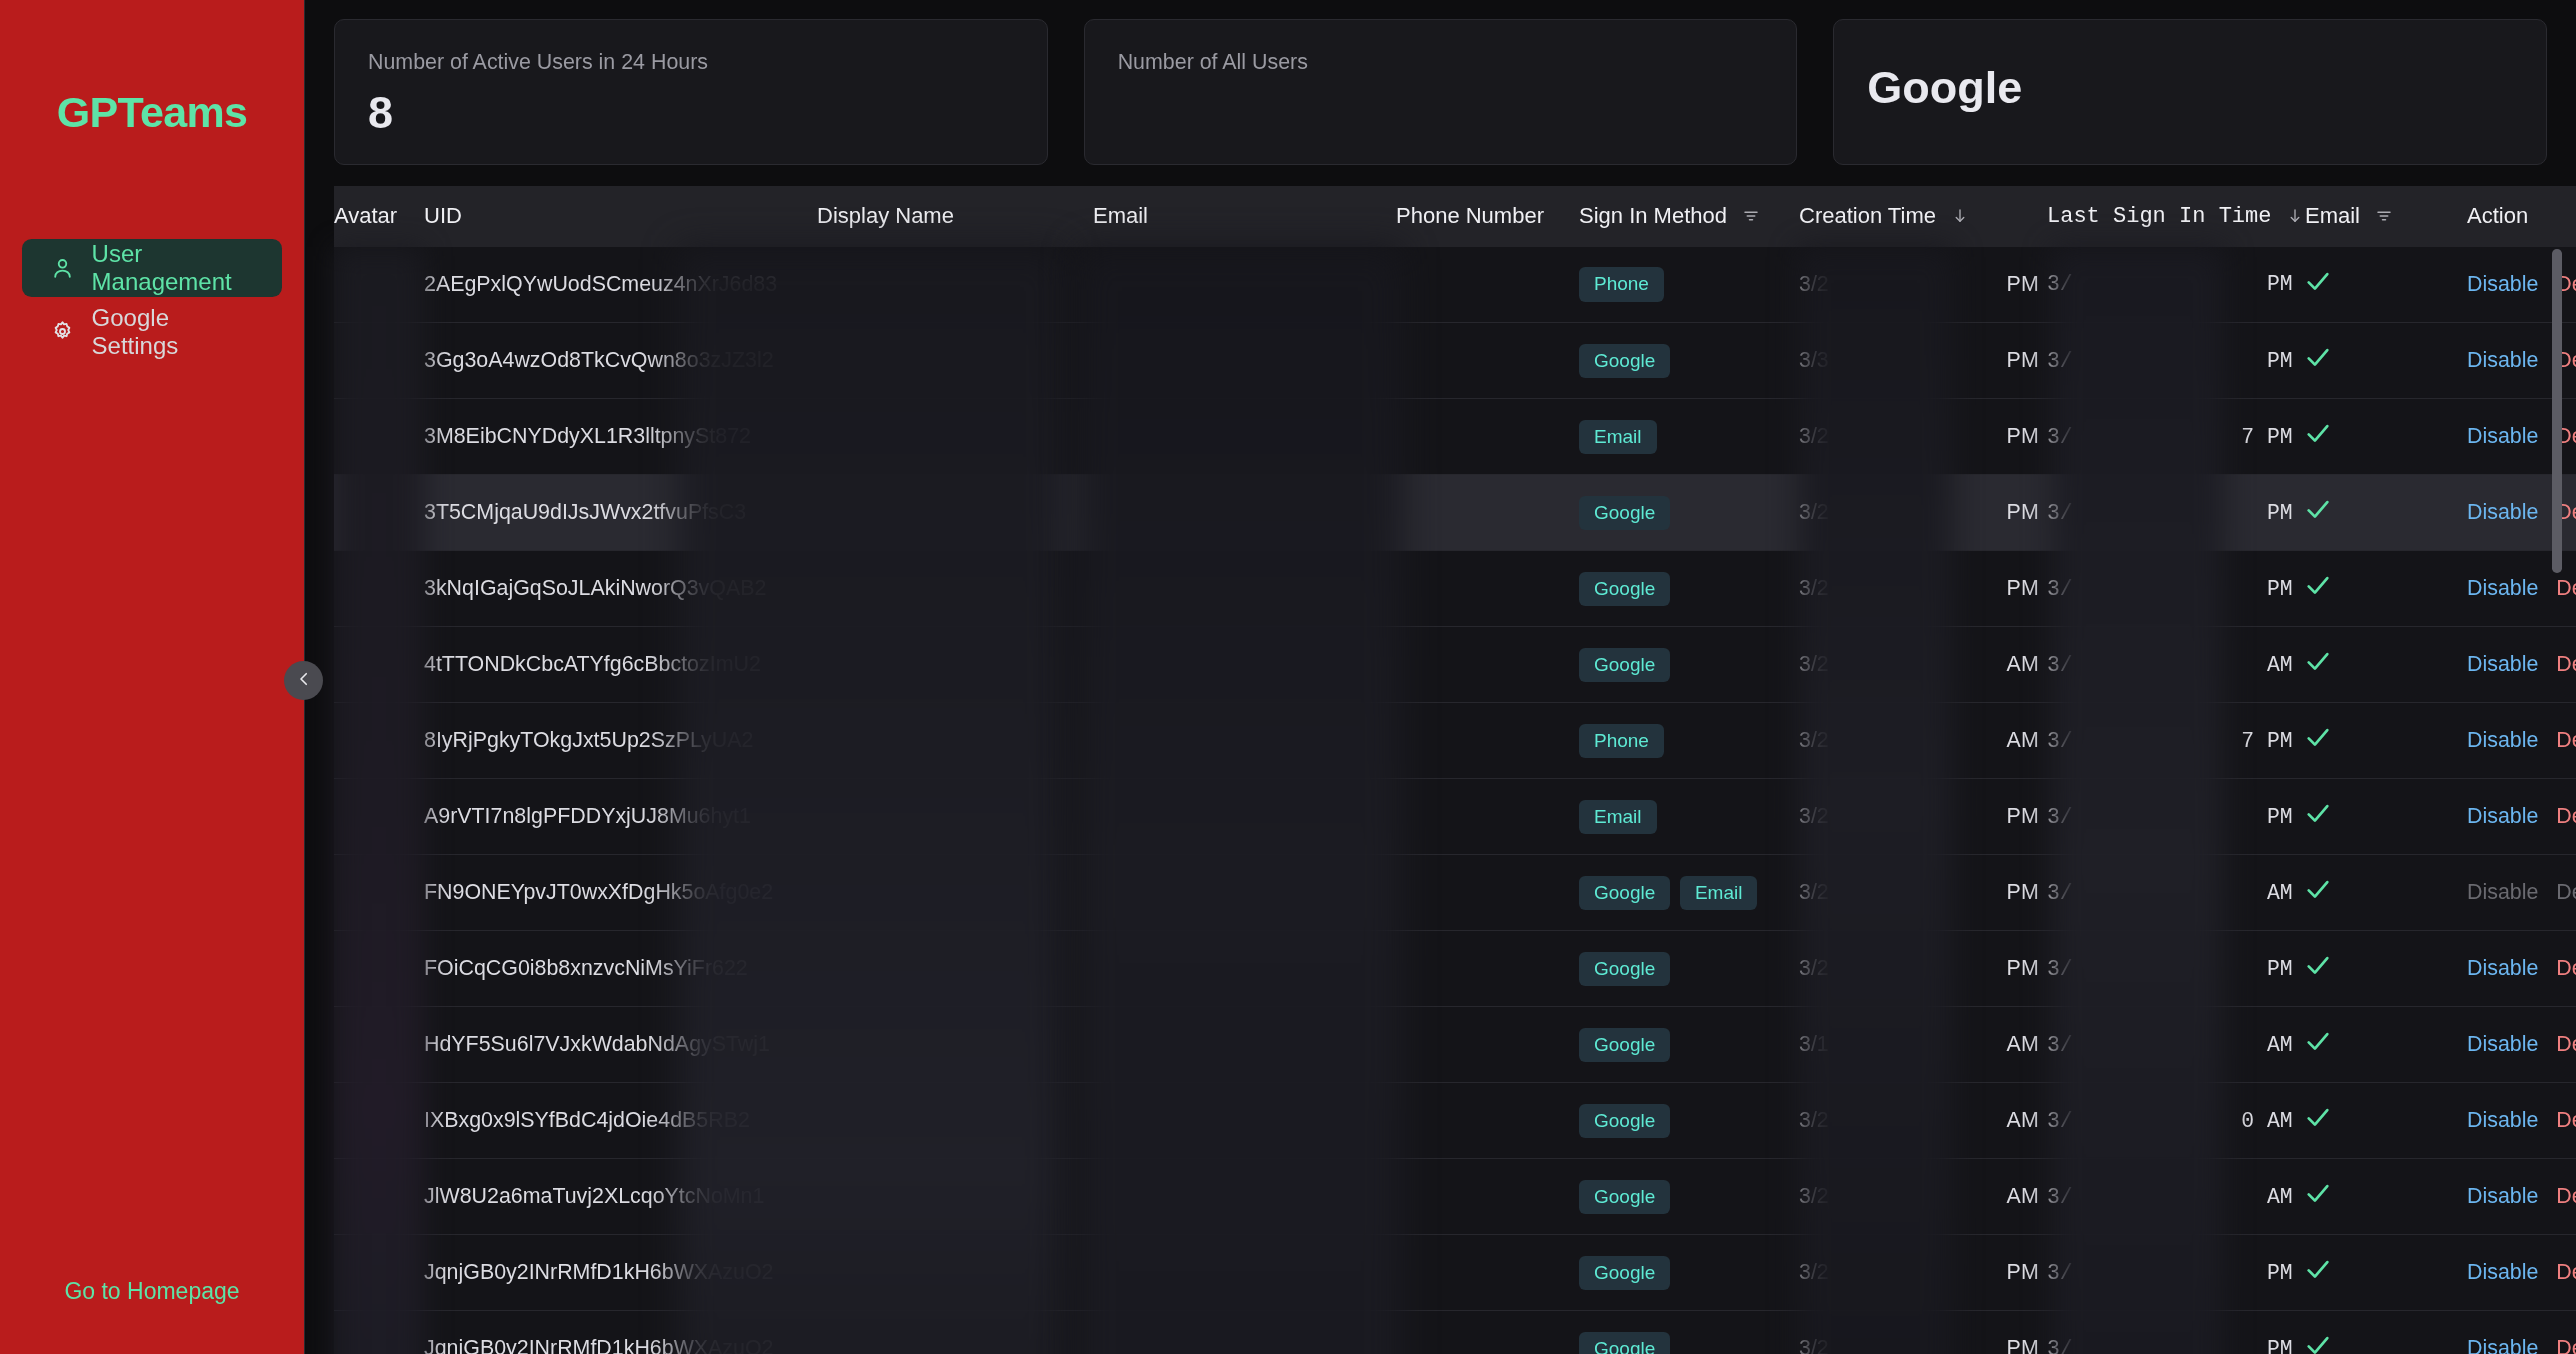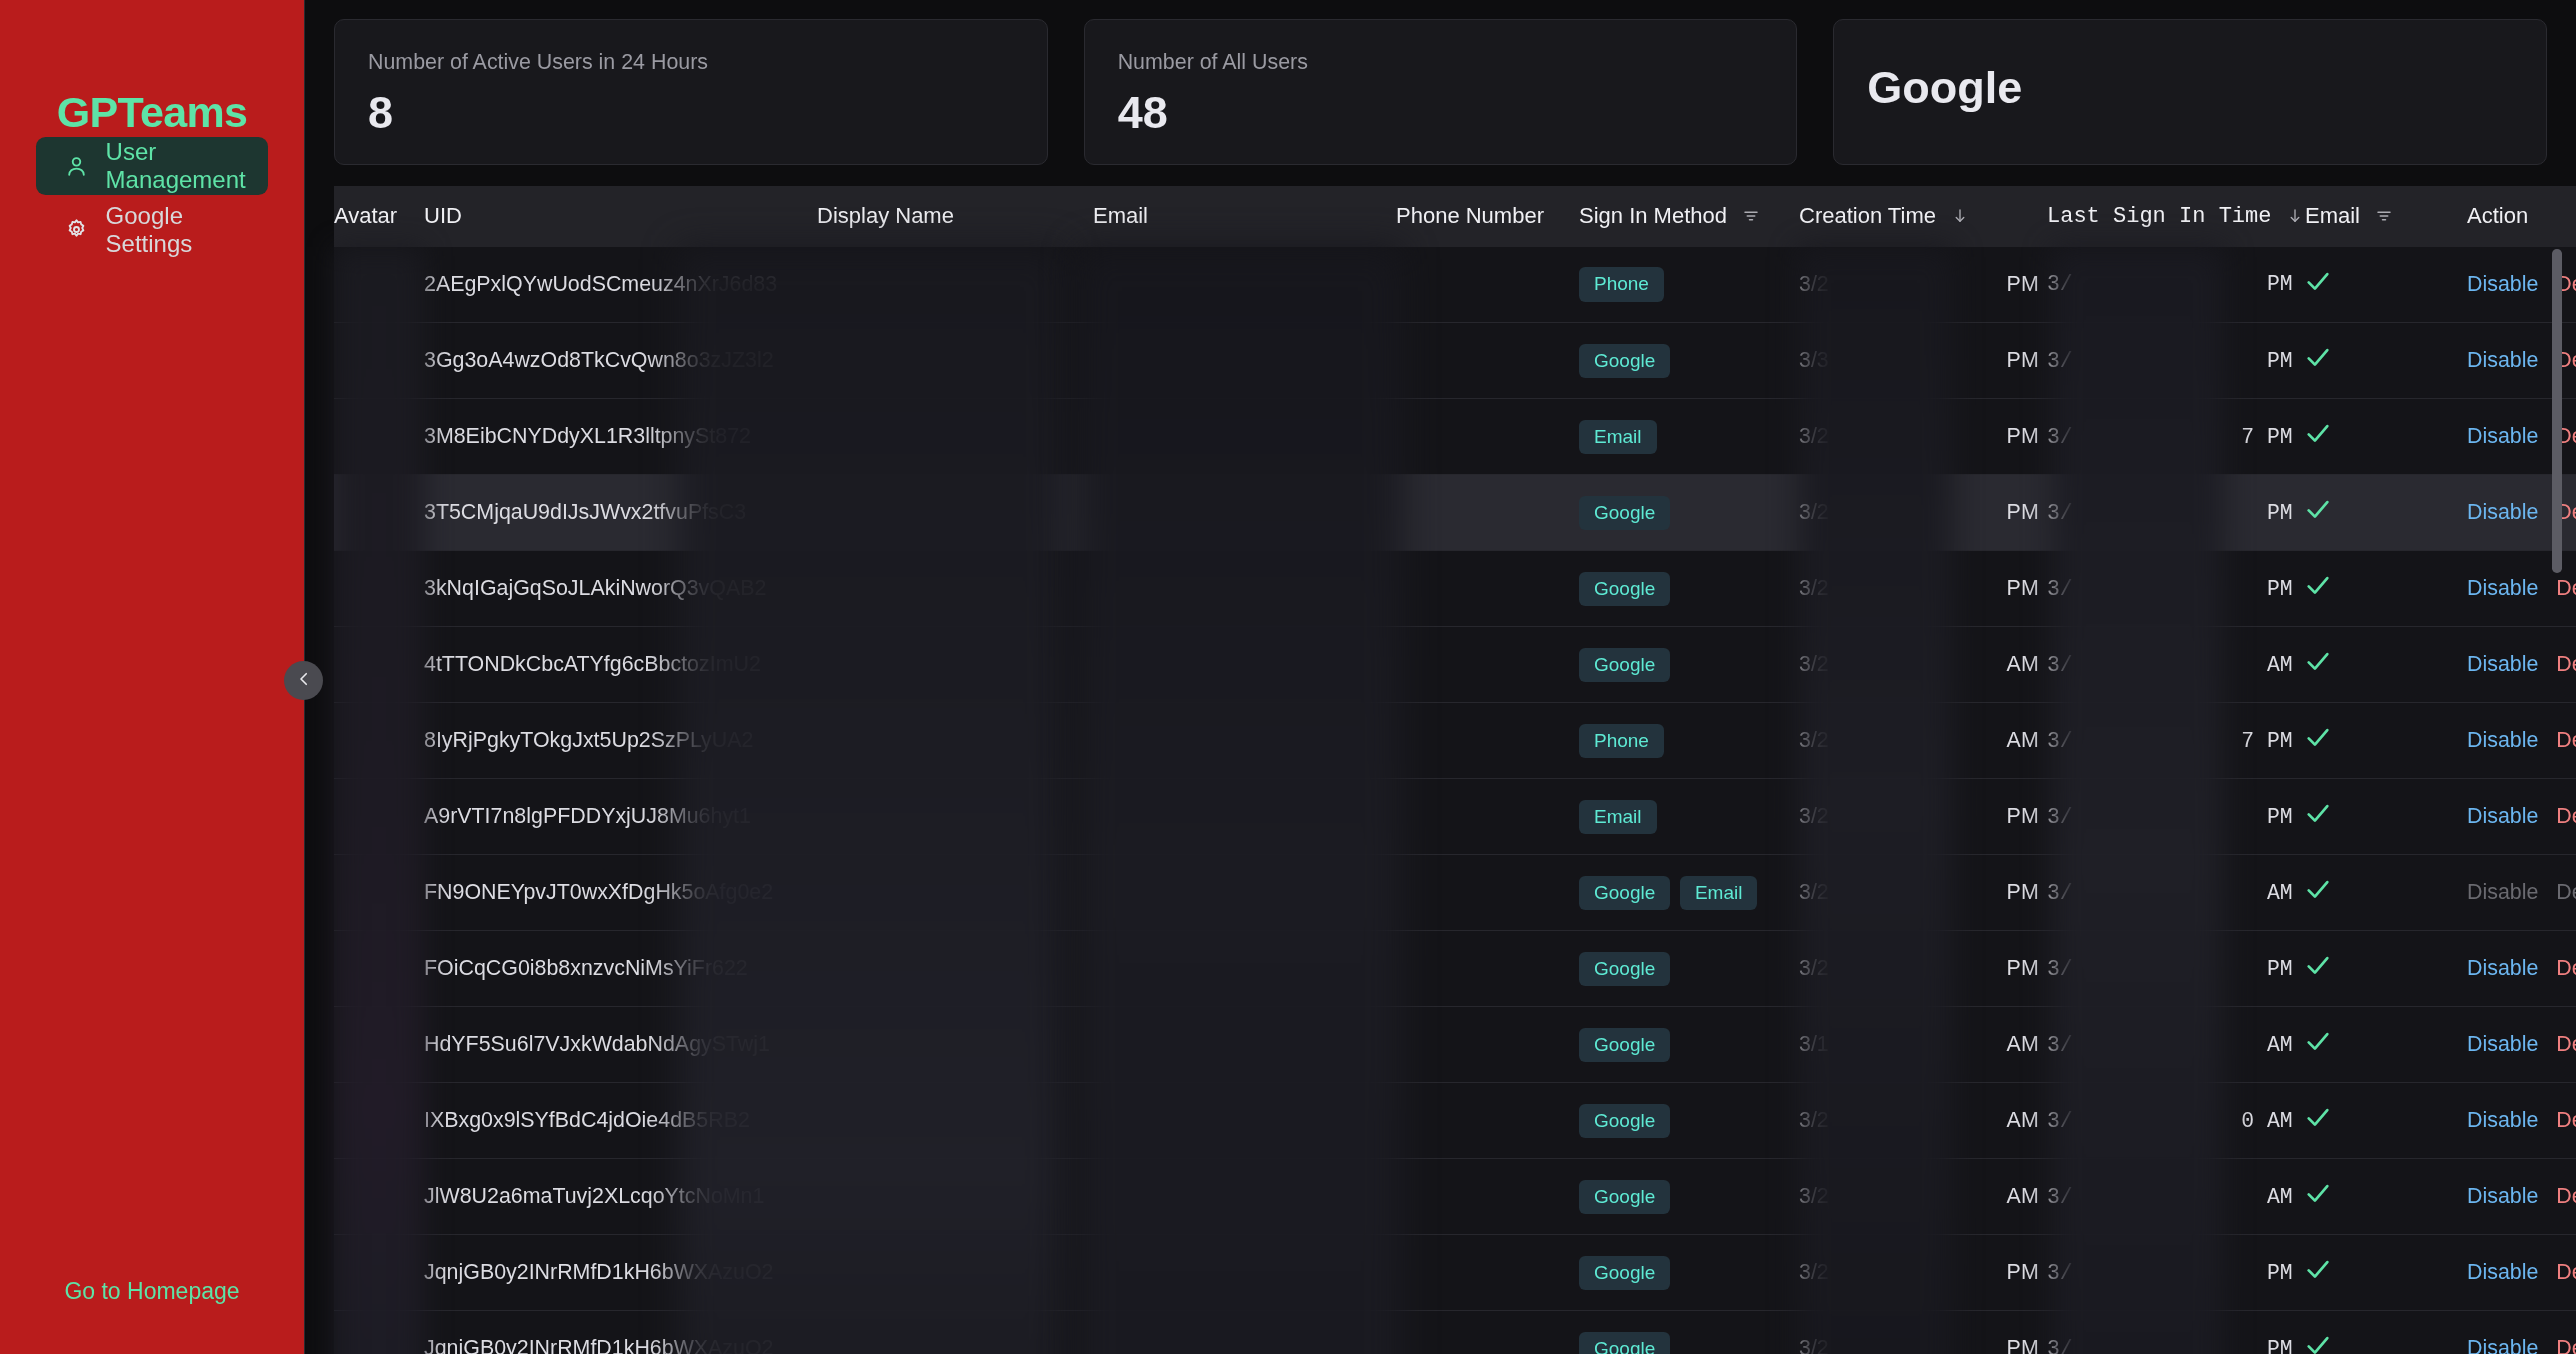--- a/index.html
+++ b/index.html
@@ -18,21 +18,21 @@
     background: #b91c1c;
     border-right: 0.7px solid #2a2a30;
     position: relative;
     display: flex; flex-direction: column; align-items: center;
   }
   .brand {
     margin-top: 88px;
     font-size: 43px; font-weight: bold;
     color: #5ee3a7; letter-spacing: -0.7px;
   }
-  .nav { width: 100%; padding: 0 36px; }
+  .nav { margin-top: 102px; width: 100%; padding: 0 22px; }
   .nav-item {
     display: flex; align-items: center; gap: 16px;
     height: 58px; padding: 0 27.6px;
     border-radius: 9.6px; cursor: pointer;
     font-size: 24px; color: #d8d8da;
   }
   .nav-item.active { background: #1d3630; color: #5ee3a7; }
   .nav-item + .nav-item { margin-top: 5.5px; }
   .nav-icon { width: 26px; height: 26px; display: flex; align-items: center; justify-content: center; flex: 0 0 26px; }
   .nav-icon svg { width: 25px; height: 25px; }
@@ -163,21 +163,20 @@
 
   <main class="main">
 
     <section class="stats-row">
       <div class="stat-card">
         <div class="stat-label">Number of Active Users in 24 Hours</div>
         <div class="stat-value">8</div>
       </div>
       <div class="stat-card">
         <div class="stat-label">Number of All Users</div>
-        <div class="stat-value">48</div>
       </div>
       <div class="stat-card">
         <div class="stat-value">Google</div>
       </div>
     </section>
 
     <section class="table-wrap">
       <table>
         <thead>
           <tr>

